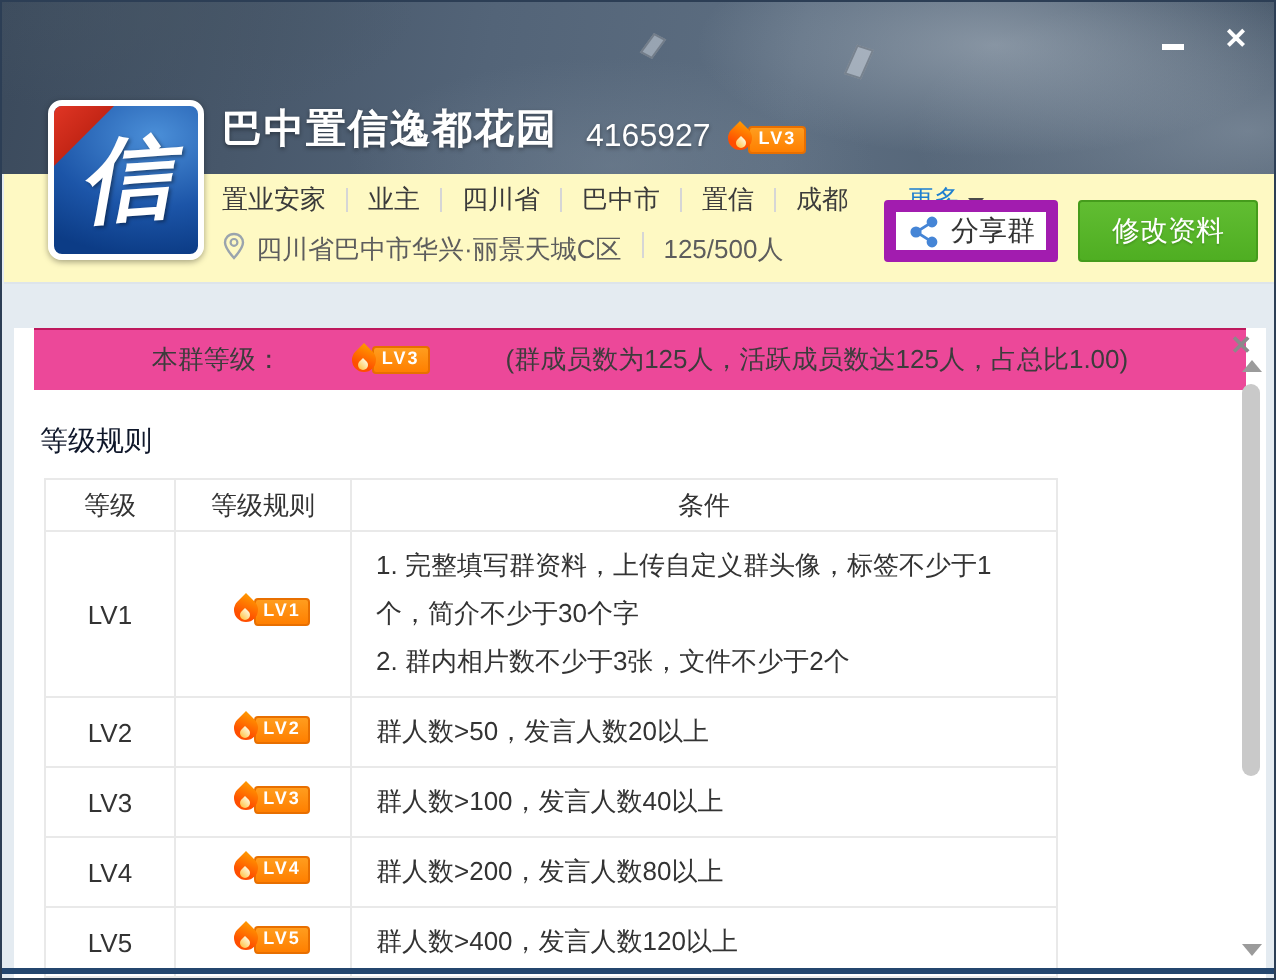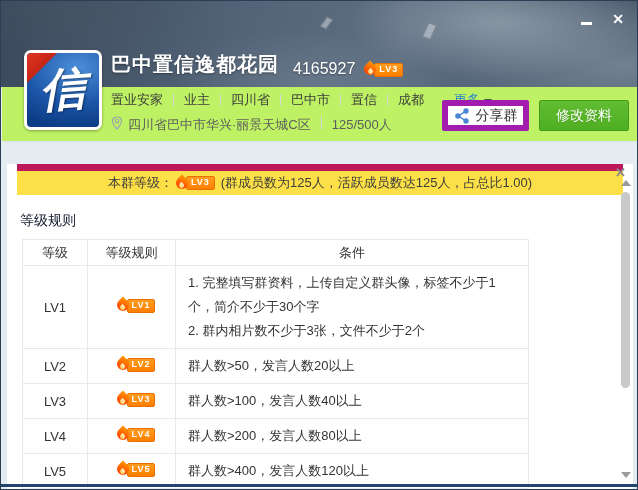--- a/index.html
+++ b/index.html
@@ -52,21 +52,21 @@
     border:3px solid #fff; border-radius:7px;
     background:radial-gradient(90px 60px at 70% 20%, #4b8fd8, #1c55a8 60%, #0c3c86);
     box-shadow:0 1px 3px rgba(0,0,0,.35); overflow:hidden;
     display:flex; align-items:center; justify-content:center;
   }
   .avatar .tri{ position:absolute; left:0; top:0; width:30px; height:30px;
     background:linear-gradient(135deg,#e03524,#a81708);
     clip-path:polygon(0 0,100% 0,0 100%); }
   .avatar .zi{ color:#fff; font-size:46px; font-weight:bold; font-style:italic; transform:rotate(-4deg); text-shadow:1px 1px 2px rgba(0,0,0,.4); }
   
-  .header{ position:absolute; left:1px; top:86px; width:636px; height:55px; background:#bef264; border-bottom:1px solid #dde4ea; }
+  .header{ position:absolute; left:1px; top:86px; width:636px; height:55px; background:#fef9c3; border-bottom:1px solid #dde4ea; }
   .tags-row{ position:absolute; left:109px; top:4px; display:flex; align-items:center; font-size:13px; color:#3b3b3b; }
   .tag{ padding:0 10px; cursor:pointer; }
   .tag:first-child{ padding-left:0; }
   .tag-sep{ width:1px; height:12px; background:#d6d6d6; }
   .more-btn{ display:flex; align-items:center; gap:4px; margin-left:20px; cursor:pointer; }
   .more-label{ color:#1e7fd0; font-size:13px; }
   .caret{ width:0; height:0; border-left:4px solid transparent; border-right:4px solid transparent; border-top:5px solid #4a4a4a; margin-top:2px; }
   .loc-row{ position:absolute; left:109px; top:29px; display:flex; align-items:flex-start; gap:5px; font-size:13px; color:#5d5d5d; }
   .loc-sep{ width:1px; height:13px; background:#d6d6d6; margin:0 5px; }
   .share-btn{
@@ -88,23 +88,23 @@
   .panel-close{ position:absolute; top:2px; right:7px; color:#8a8a8a; font-size:13px; font-weight:bold; cursor:pointer; line-height:1; }
   
   .scrollbar{ position:absolute; right:1px; top:16px; width:13px; height:298px; }
   .sb-arrow{ position:absolute; left:2px; width:0; height:0; border-left:5px solid transparent; border-right:5px solid transparent; cursor:pointer; }
   .sb-up{ top:0; border-bottom:6px solid #9b9b9b; }
   .sb-down{ bottom:0; border-top:6px solid #9b9b9b; }
   .sb-thumb{ position:absolute; left:2px; top:12px; width:9px; height:196px; background:#c9c9c9; border-radius:5px; cursor:pointer; }
   
   .notice{
     margin:19px 10px 0 10px; height:31px;
-    border-top:7px solid #be185d; background:#fde047;
+    border-top:1px solid #be185d; background:#ec4899;
     display:flex; align-items:center; justify-content:center;
-    font-size:13px; color:#3c3c3c;
+    font-size:13px; color:#3c3c3c;gap:32px;
   }
   .notice .lvbadge{ margin:0 6px 0 2px; }
   
   .rules-title{ margin:17px 0 9px 13px; font-size:14px; color:#0f172a; }
   table.rules{ margin-left:15px; width:507px; border-collapse:collapse; table-layout:fixed; }
   table.rules td, table.rules th{ border:1px solid #e9e9e9; font-size:13px; color:#333; font-weight:normal; }
   col.c-level{ width:65px; } col.c-icon{ width:88px; }
   tr.head td{ height:26px; text-align:center; }
   td.level-cell{ text-align:center; height:27px; }
   td.icon-cell{ text-align:center; }

